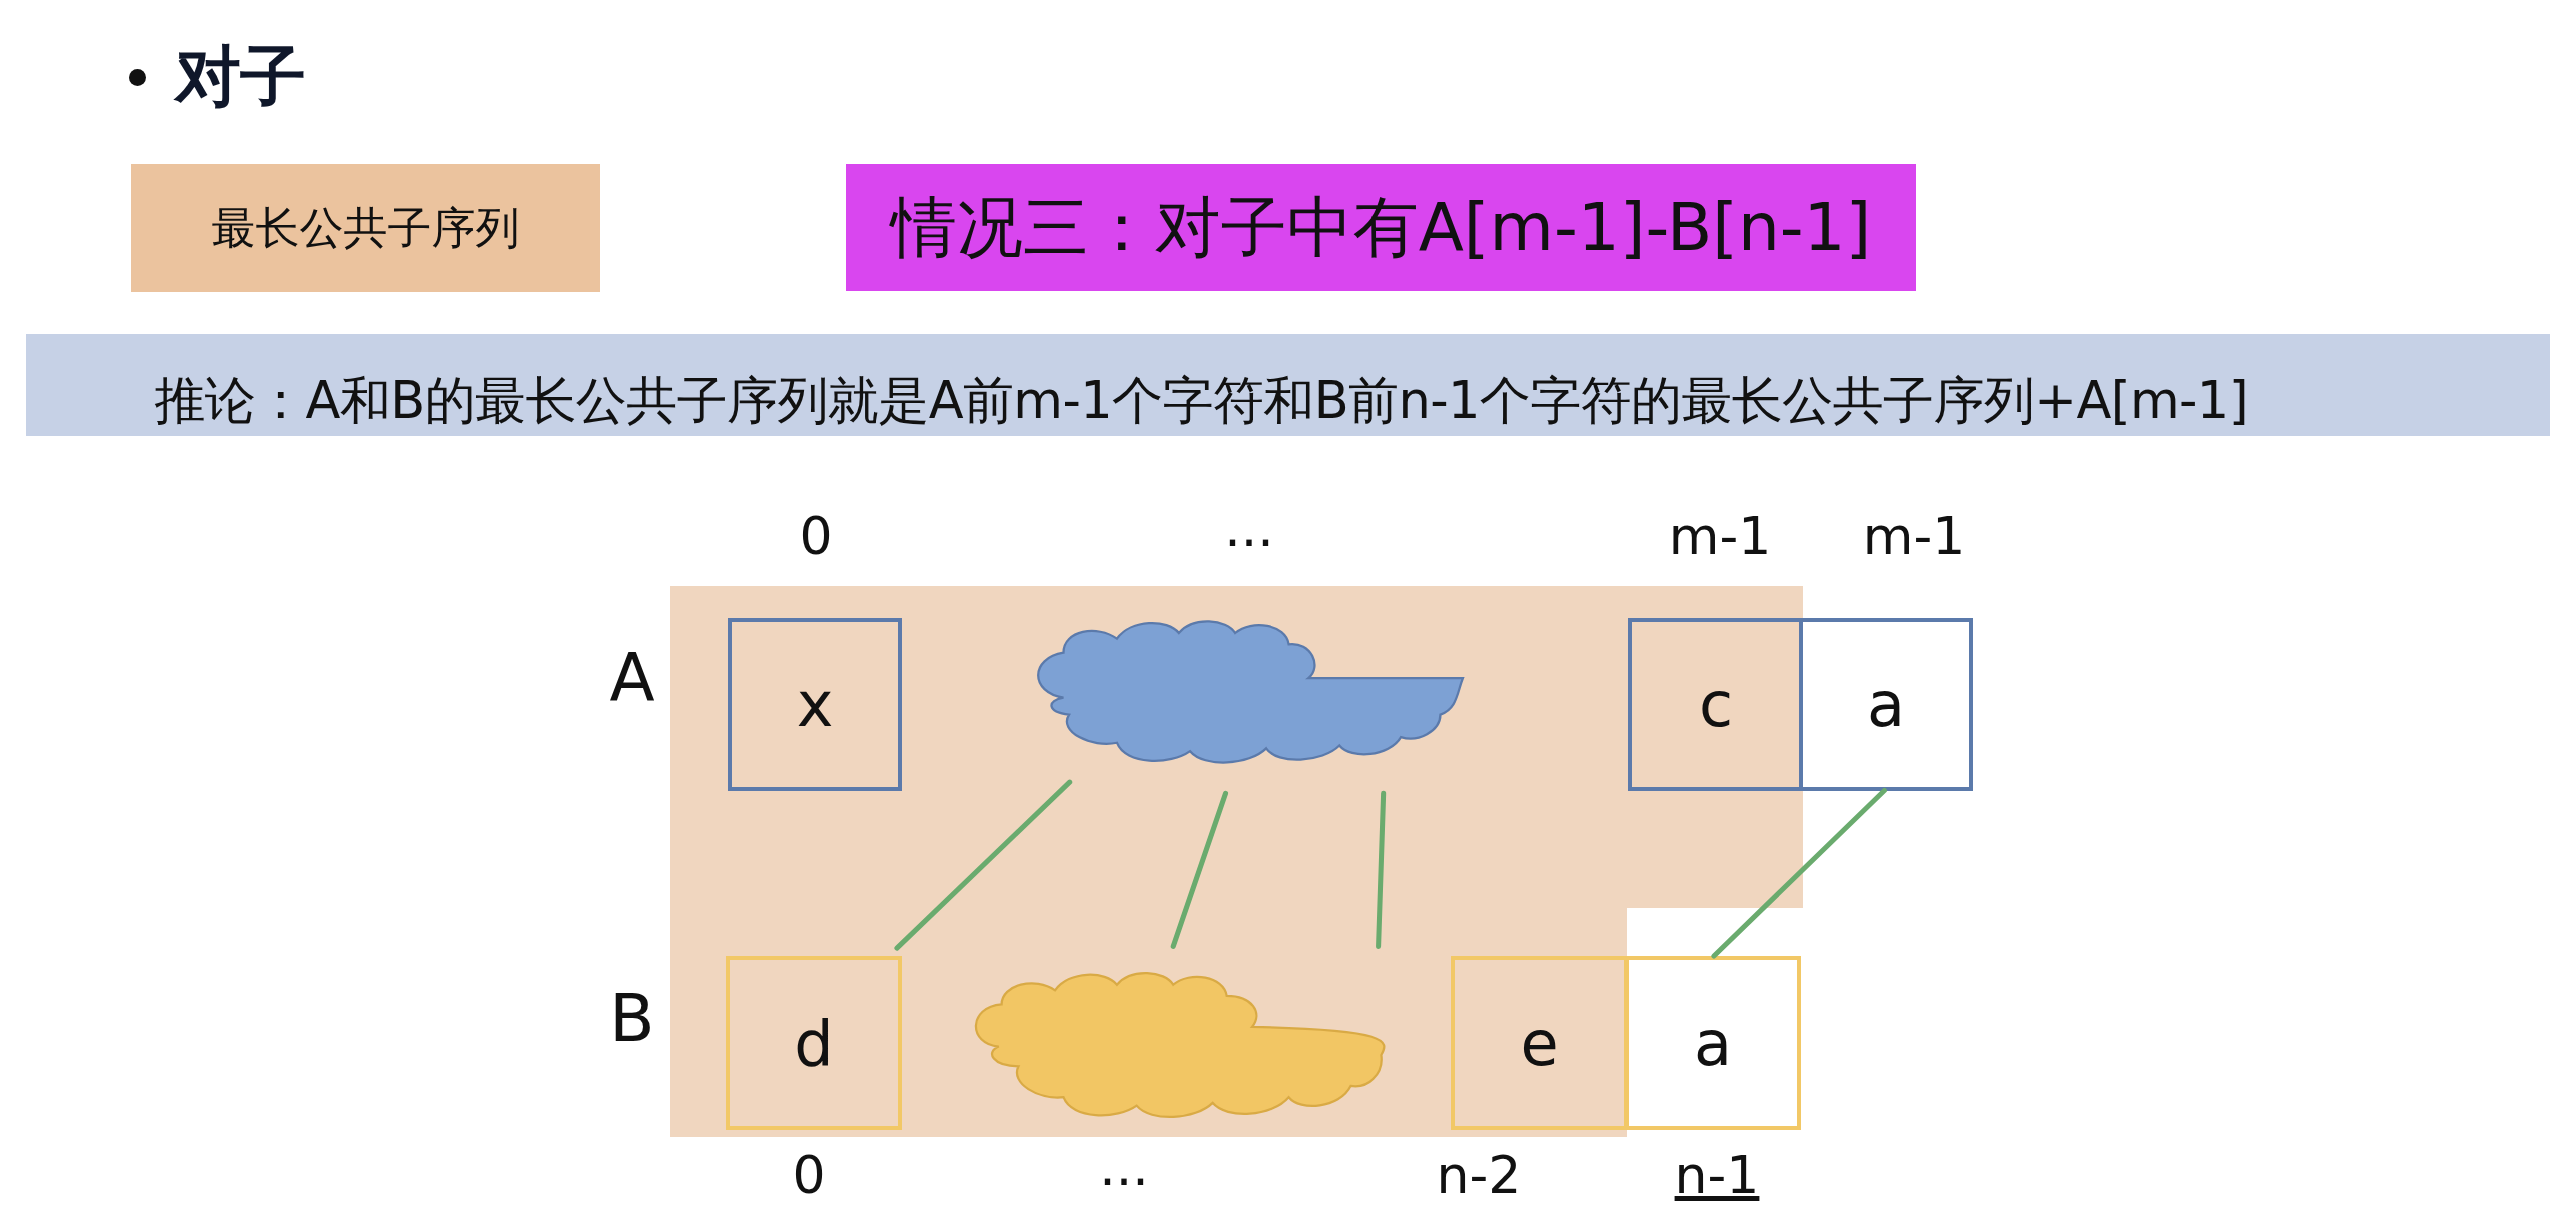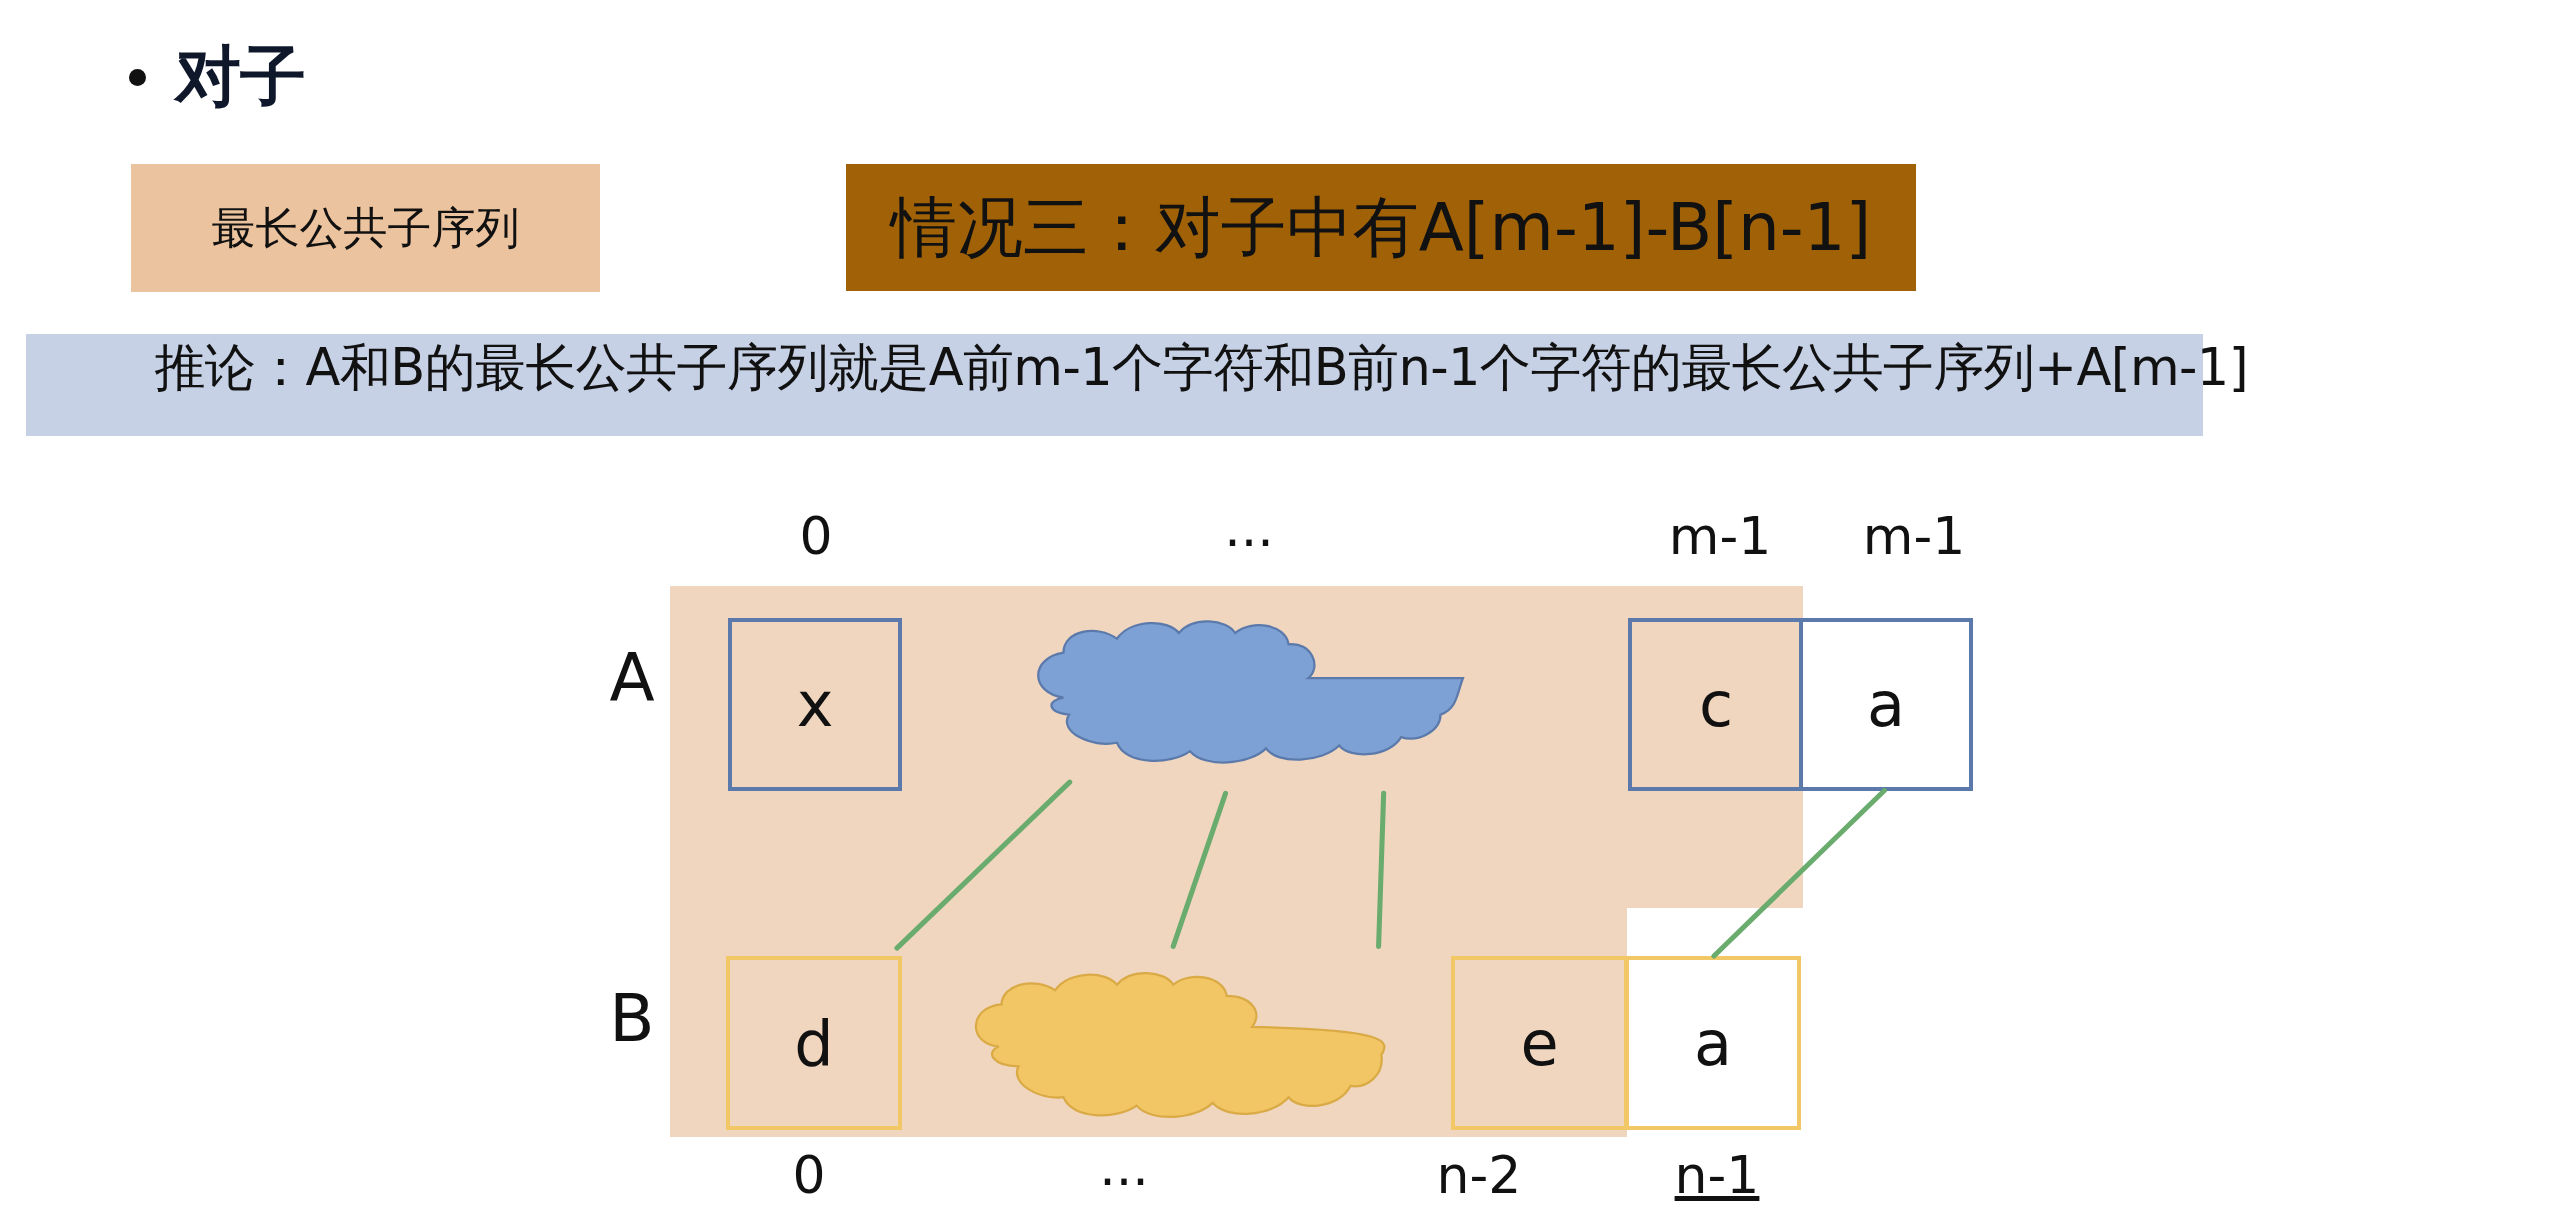--- a/index.html
+++ b/index.html
@@ -8,22 +8,22 @@
     background: #ffffff;
     font-family: "DejaVu Sans", "Liberation Sans", sans-serif;
     color: #111111;
   }
   .abs { position: absolute; }
   .title-row { left: 129px; top: 29px; height: 96px; display: flex; align-items: center; font-size: 66px; white-space: nowrap; letter-spacing: -1.1px; }
   .bullet { width: 17px; height: 17px; border-radius: 50%; background: #111; margin-right: 29px; }
   .title-accent { color: #0f172a; font-weight: bold; }
   .tag-box { display: flex; align-items: center; justify-content: center; white-space: nowrap; }
   .tag-peach { left: 131px; top: 164px; width: 469px; height: 128px; background: #ebc39e; font-size: 44px; font-family: Liberation Mono, monospace; }
-  .tag-green { left: 846px; top: 164px; width: 1070px; height: 127px; background: #a16207; font-size: 66px; }
-  .conclusion { left: 26.4px; top: 334px; width: 2177px; height: 102px; background: #c6d1e6; font-size: 51px; display: flex; align-items: flex-start; padding-left: 128px; box-sizing: border-box; white-space: nowrap; letter-spacing: -0.6px; }
+  .tag-green { left: 846px; top: 164px; width: 1070px; height: 127px; background: #d946ef; font-size: 66px; }
+  .conclusion { left: 26.4px; top: 334px; width: 2524px; height: 102px; background: #c6d1e6; font-size: 51px; display: flex; align-items: flex-end; padding-left: 128px; box-sizing: border-box; white-space: nowrap; letter-spacing: -0.6px; }
   .diagram-bg-main { left: 670px; top: 586px; width: 957px; height: 551px; background: #f0d6bf; }
   .diagram-bg-tr { left: 1627px; top: 586px; width: 176px; height: 322px; background: #f0d6bf; }
   .idx { font-size: 52px; transform: translateX(-50%); white-space: nowrap; }
   .row-label { font-size: 66px; transform: translate(-50%, -50%); }
   .cell { box-sizing: border-box; display: flex; align-items: center; justify-content: center; font-size: 62px; }
   .cell-a { border: 4.5px solid #5b7aab; }
   .cell-b { border: 4.5px solid #f2c866; }
   .cell-white { background: #ffffff; }
   svg.overlay { position: absolute; left: 0; top: 0; }
 </style>

